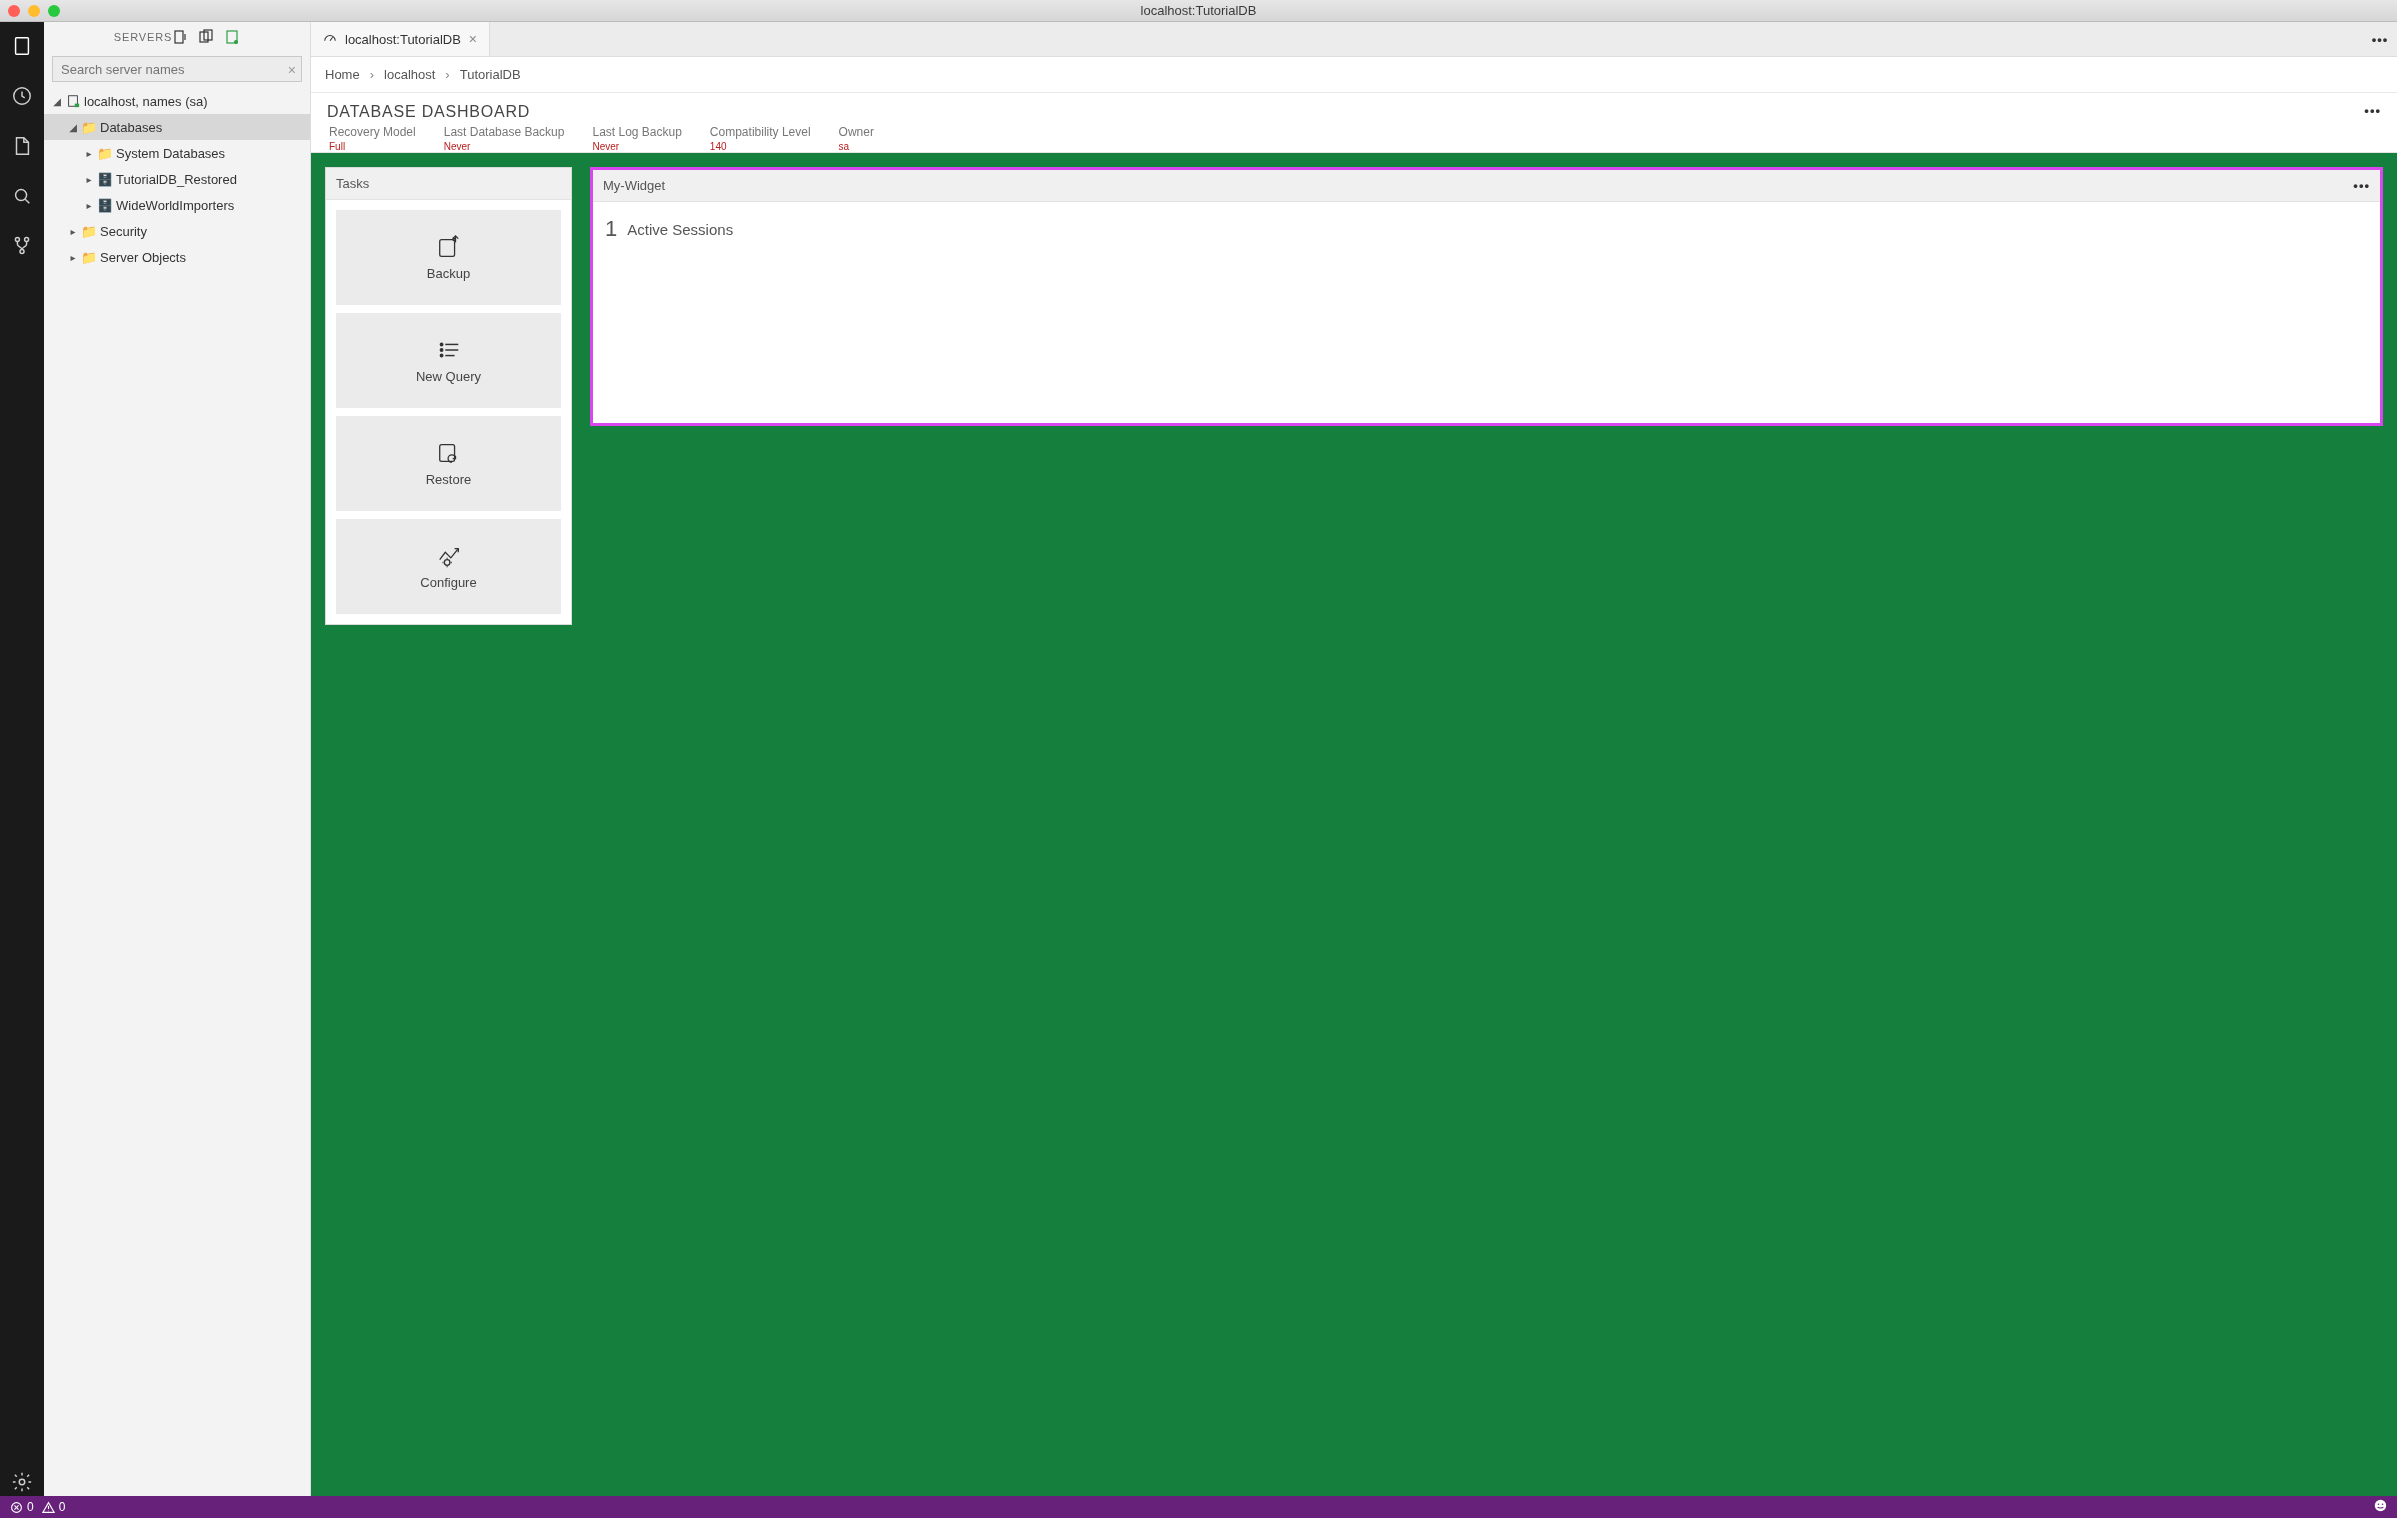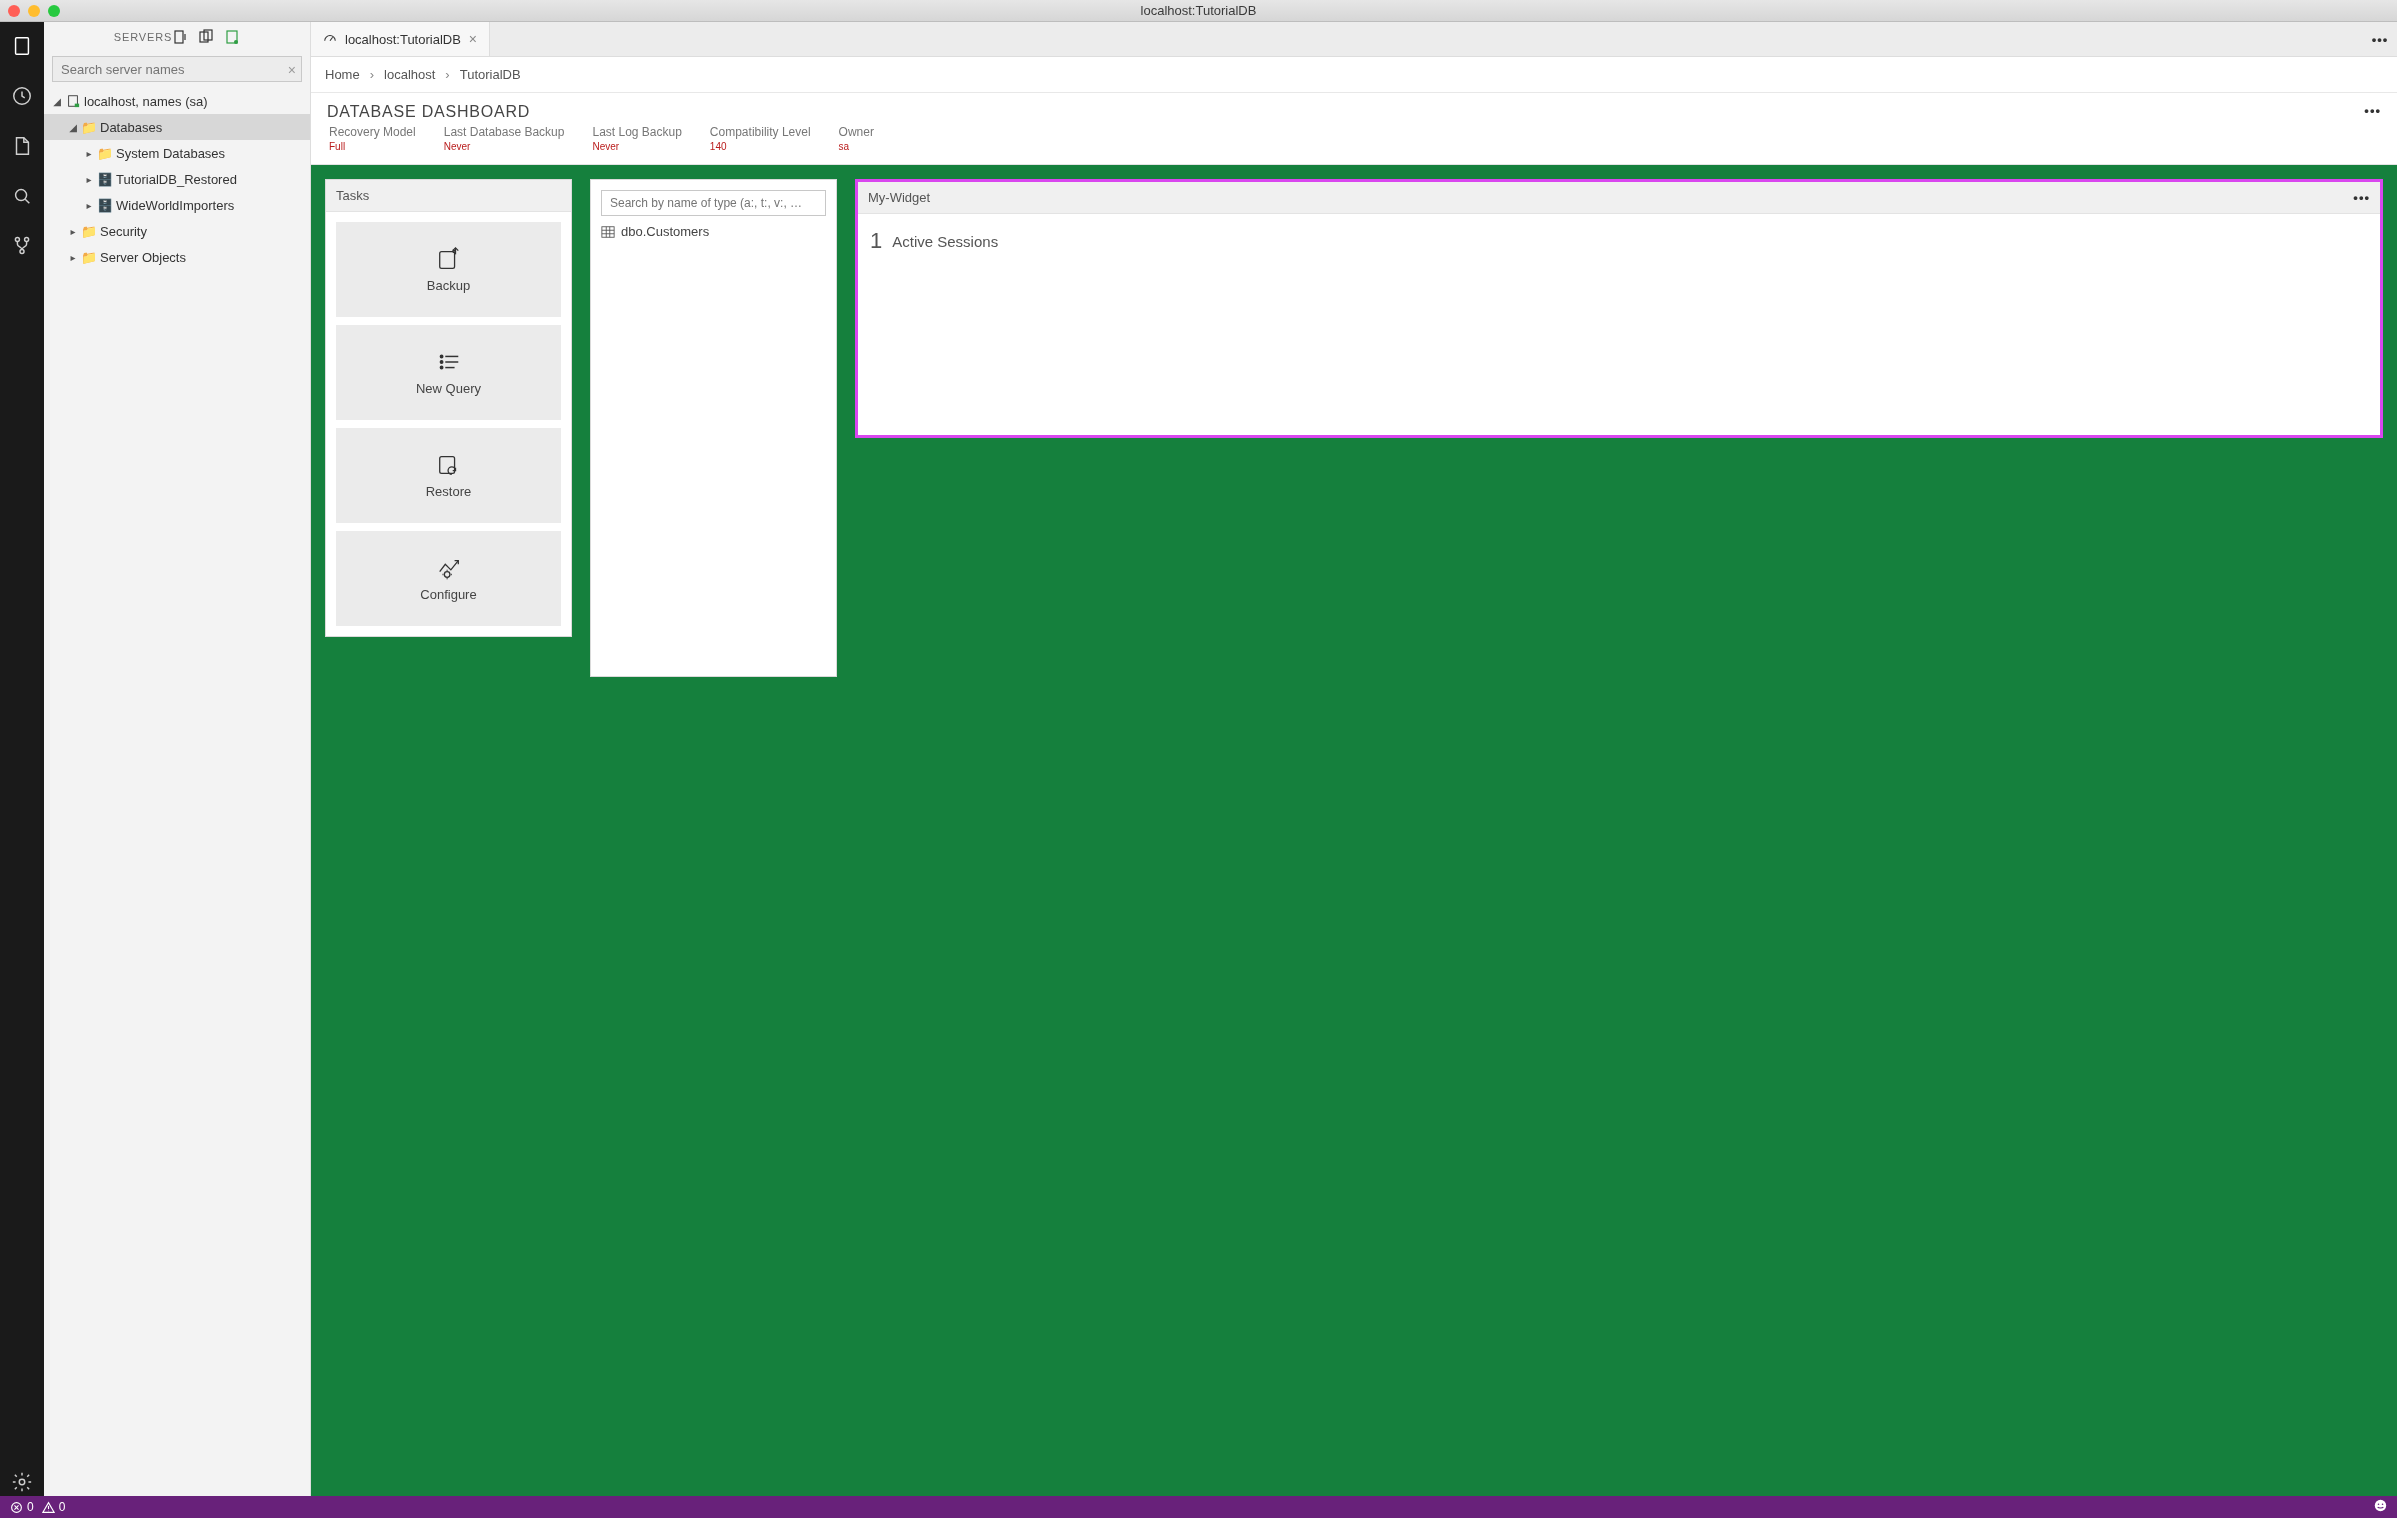--- a/index.html
+++ b/index.html
@@ -99,21 +99,21 @@
 .dash-header {
   display:flex; align-items:flex-start; justify-content:space-between;
   padding:10px 16px 2px; background:#fff;
 }
 .dash-header h2 {
   font-size:16px; font-weight:400; letter-spacing:.05em; color:#454545;
 }
 .dash-header .more { cursor:pointer; }
 
 .props {
-  display:flex; gap:28px; padding:2px 18px 12px; border-bottom:1px solid #e3e3e3;
+  display:flex; gap:28px; padding:2px 18px 0; border-bottom:1px solid #e3e3e3;
   background:#fff;
   align-items:center;
 }
 .prop { display:flex; flex-direction:column; gap:2px; }
 .prop .label { color:#777; font-size:12px; }
 .prop .value { color:#b91c1c; font-size:10px; }
 
 .widgets { flex:1; background:#15803d; display:flex; gap:18px; padding:14px; align-items:flex-start; }
 
 .panel { background:#fff; border:1px solid #dadada; }
@@ -395,35 +395,20 @@
                 <polyline points="6 18 12 10 18 16 26 6"></polyline>
                 <polyline points="22 6 26 6 26 10"></polyline>
                 <circle cx="14" cy="21" r="3"></circle>
                 <path d="M14 17v-1M14 26v-1M10 21h-1M19 21h-1"></path>
               </svg>
             <span class="tlabel">Configure</span>
           </div>
         </div>
       </div>
 
-      <div class="panel search-panel">
-        <div class="panel-body">
-          <input placeholder="Search by name of type (a:, t:, v:, …" style="">
-          <div class="searchrow">
-            <svg viewBox="0 0 16 16" fill="none" stroke="#555" stroke-width="1">
-                <rect x="1" y="2" width="14" height="12"></rect>
-                <line x1="1" y1="6" x2="15" y2="6"></line>
-                <line x1="1" y1="10" x2="15" y2="10"></line>
-                <line x1="6" y1="2" x2="6" y2="14"></line>
-                <line x1="10" y1="2" x2="10" y2="14"></line>
-              </svg>
-            <span>dbo.Customers</span>
-          </div>
-        </div>
-      </div>
 
       <div class="panel my-widget-panel">
         <div class="panel-title">
           <span>My-Widget</span>
           <span class="more hdots">•••</span>
         </div>
         <div class="panel-body">
           <span class="big">1</span>
           <span class="txt">Active Sessions</span>
         </div>

